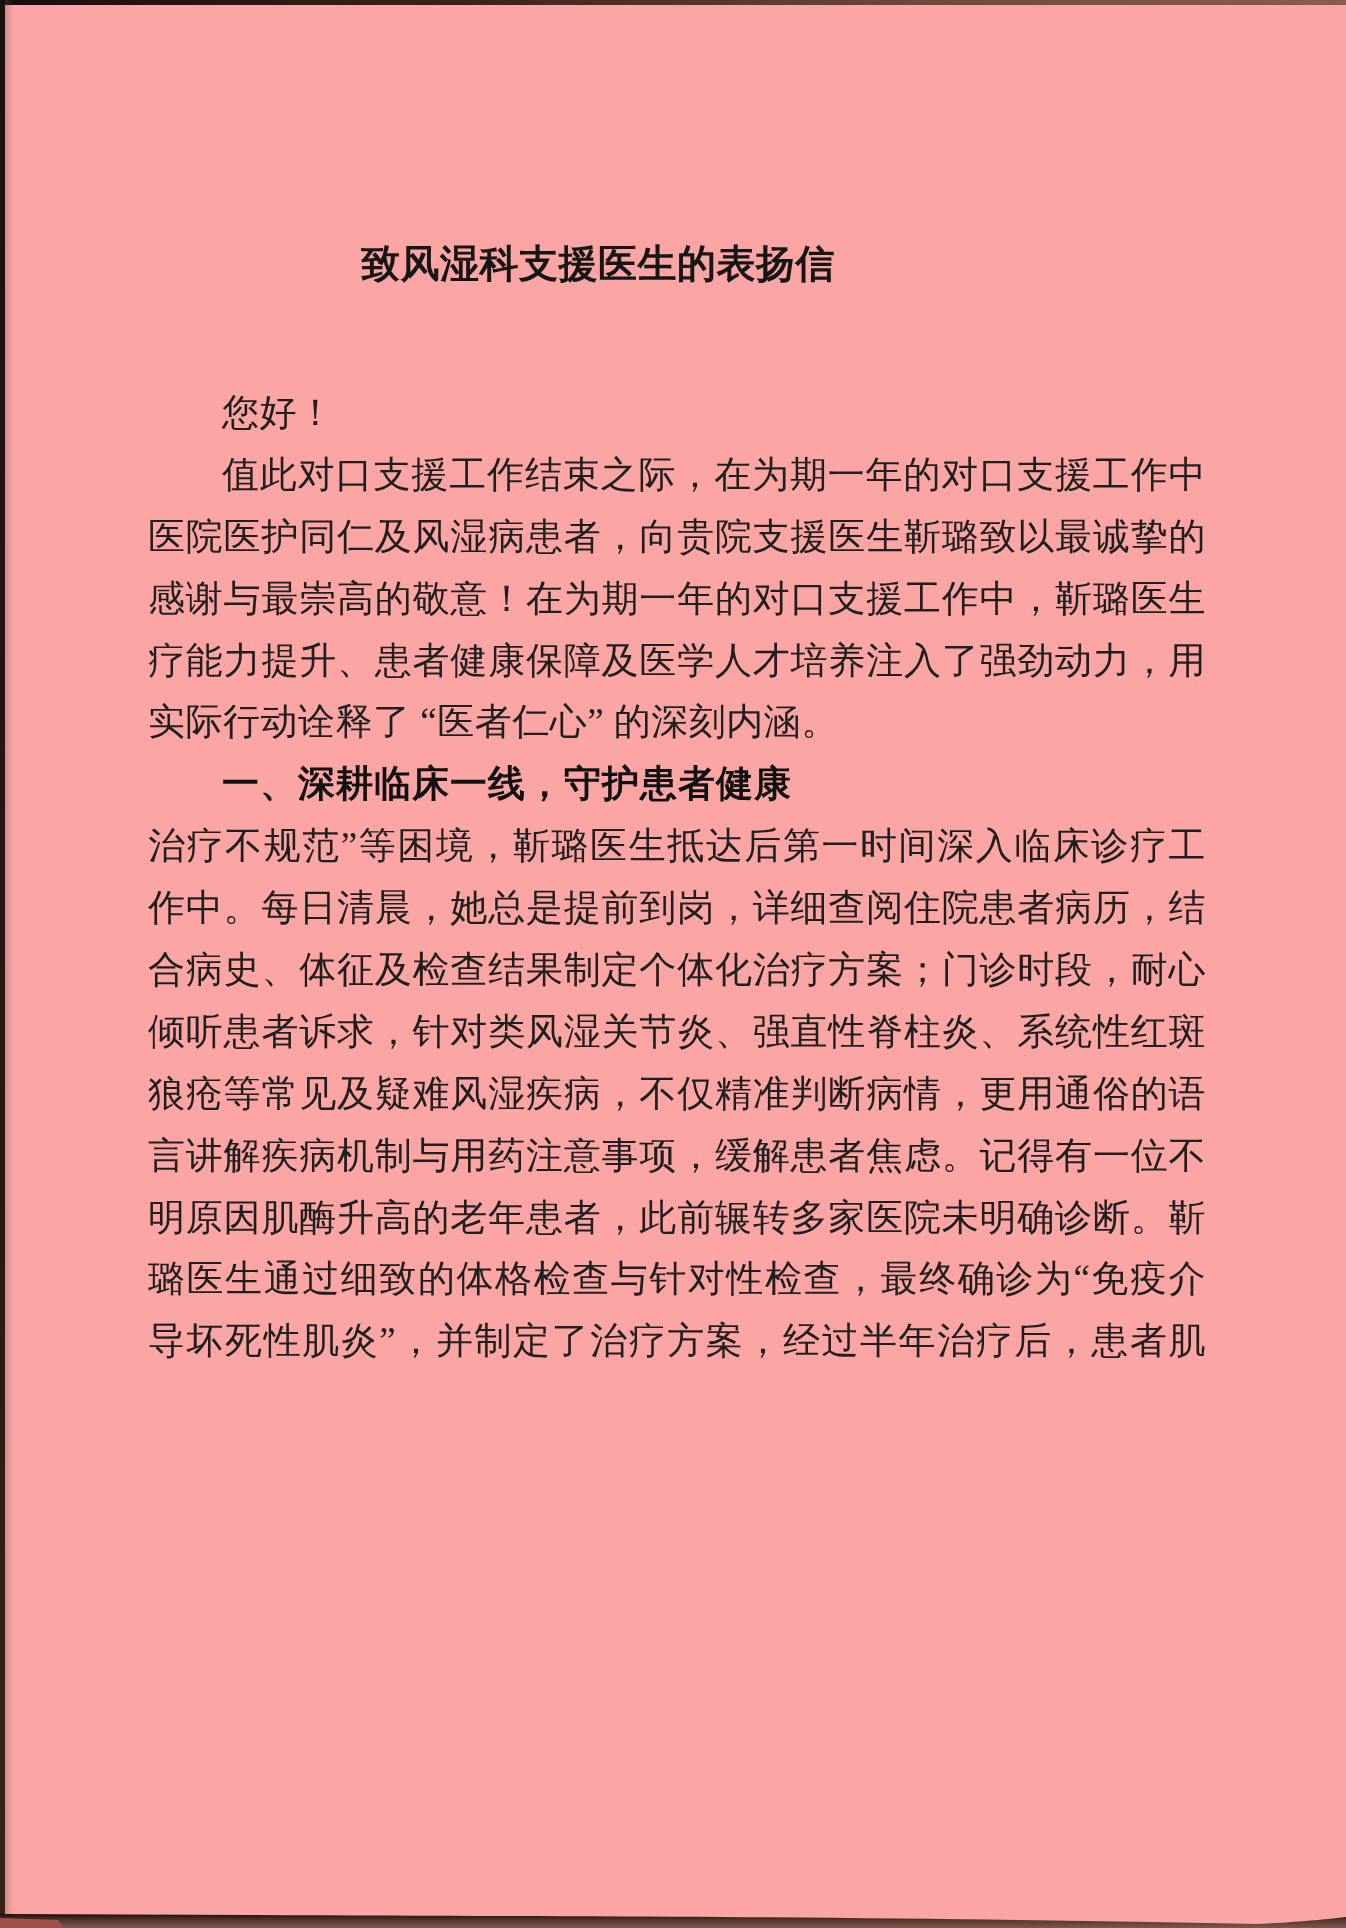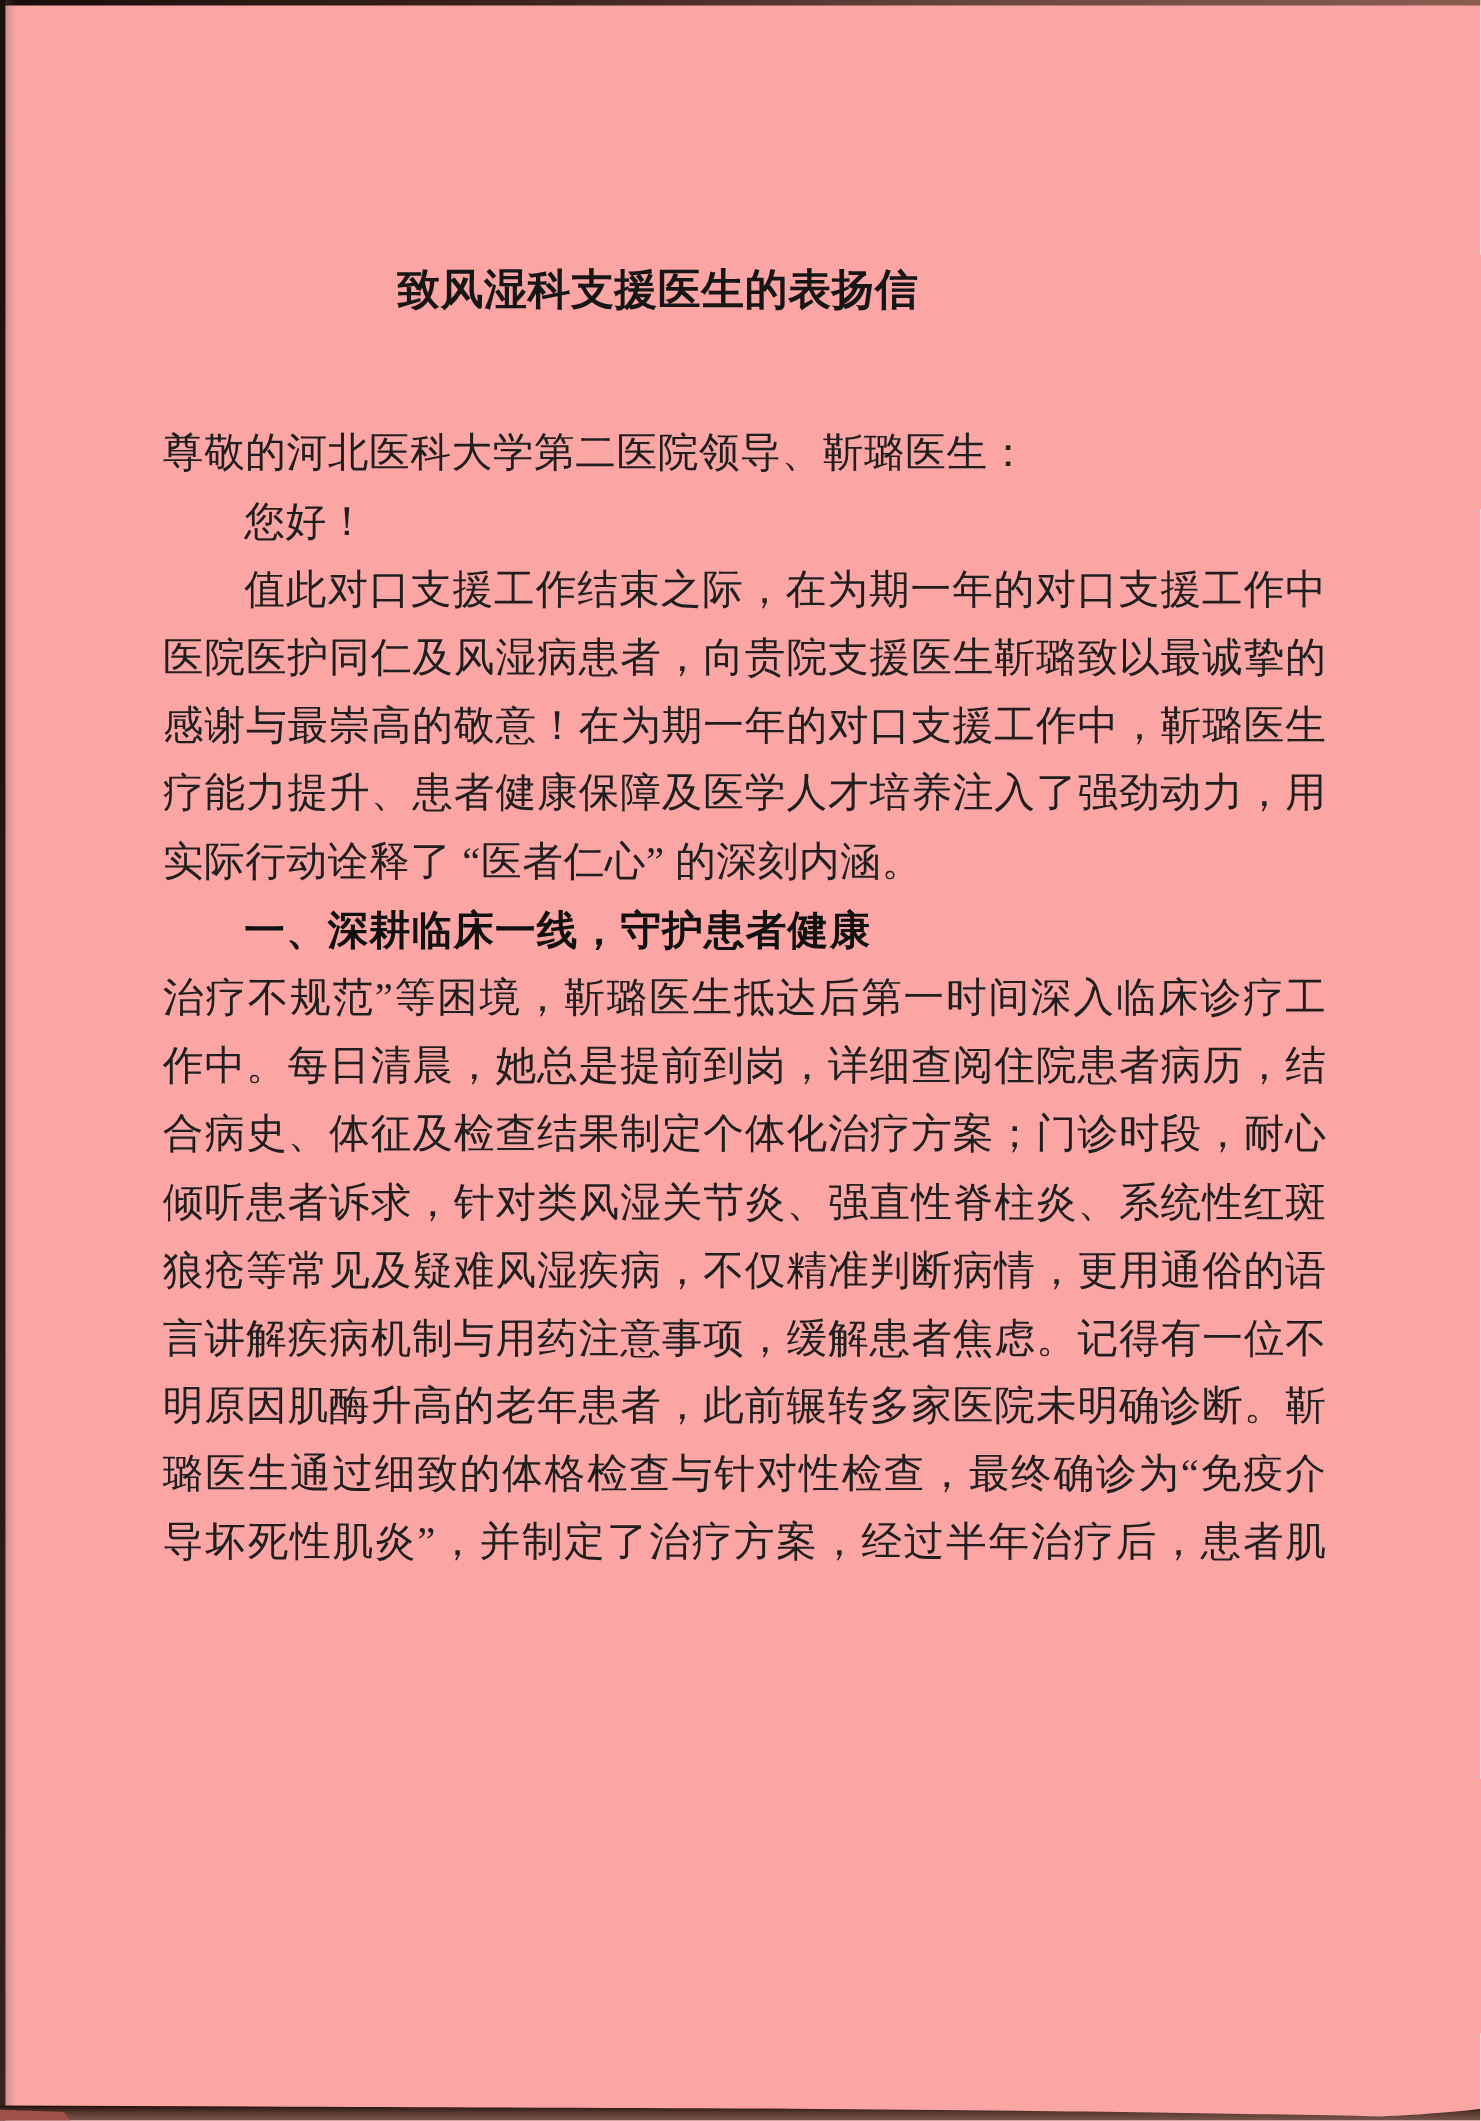--- a/index.html
+++ b/index.html
@@ -59,21 +59,20 @@
   }
 </style>
 </head>
 <body>
 
 <div class="page">
 
   <div class="title">致风湿科支援医生的表扬信</div>
 
   <div class="body-text">
-    <div class="line">尊敬的河北医科大学第二医院领导、靳璐医生：</div>
     <div class="line indent">您好！</div>
     <div class="line indent fill">值此对口支援工作结束之际，在为期一年的对口支援工作中</div>
     <div class="line fill">医院医护同仁及风湿病患者，向贵院支援医生靳璐致以最诚挚的</div>
     <div class="line fill">感谢与最崇高的敬意！在为期一年的对口支援工作中，靳璐医生</div>
     <div class="line fill">疗能力提升、患者健康保障及医学人才培养注入了强劲动力，用</div>
     <div class="line">实际行动诠释了 “医者仁心” 的深刻内涵。</div>
     <div class="line indent heading">一、深耕临床一线，守护患者健康</div>
     <div class="line fill">治疗不规范”等困境，靳璐医生抵达后第一时间深入临床诊疗工</div>
     <div class="line fill">作中。每日清晨，她总是提前到岗，详细查阅住院患者病历，结</div>
     <div class="line fill">合病史、体征及检查结果制定个体化治疗方案；门诊时段，耐心</div>

